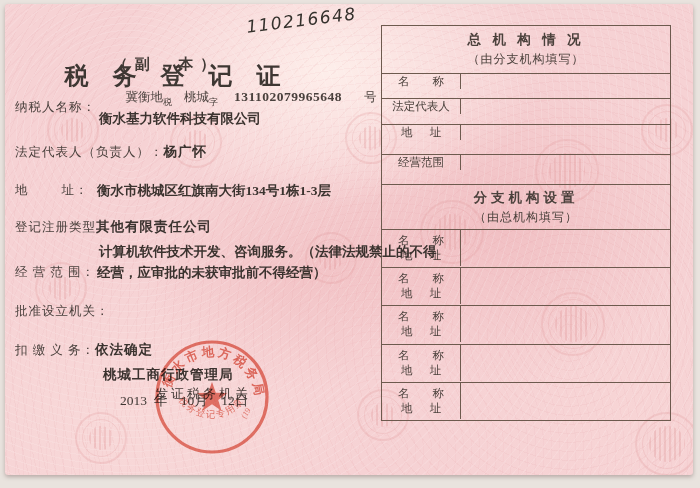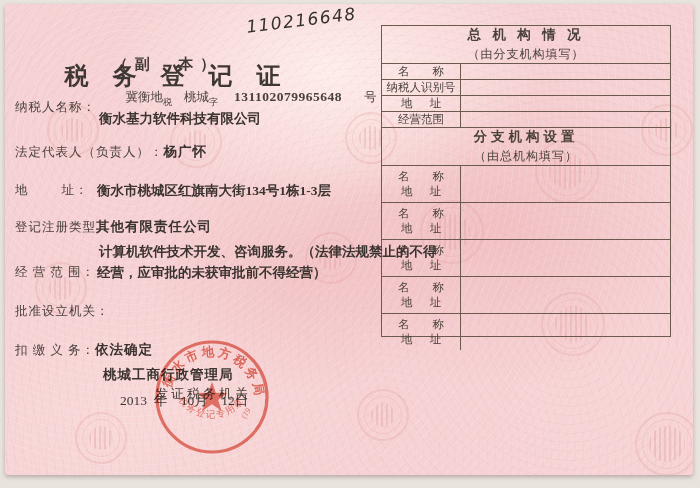--- a/index.html
+++ b/index.html
@@ -42,21 +42,21 @@
   .ctr { text-align:center; }
 
   .title { font-size:24px; font-weight:bold; letter-spacing:9px; color:#3e3733;margin-top:40px; }
   .subtitle { font-size:15px; letter-spacing:7px; color:#433b37; }
   .handwrite { font-family:"DejaVu Sans", sans-serif; font-style:italic; font-size:17px;
                letter-spacing:1.5px; color:#34312c; transform:rotate(-7deg); }
   .small-sub { font-size:9px; vertical-align:-4px; }
   .certnum { font-weight:bold; font-size:13.5px; letter-spacing:.5px; }
 
   
-  .rt { position:absolute; left:381px; top:25px; width:290px; height:312px;
+  .rt { position:absolute; left:381px; top:25px; width:290px; height:396px;
         border:1px solid #6d5a4e; display:flex; flex-direction:column; color:#4b413c; }
   .rt-row { display:flex; border-top:1px solid #6d5a4e;flex-direction:column; }
   .rt-row:first-child { border-top:none; }
   .rt-head { flex-direction:column; align-items:center; justify-content:center; }
   .rt-head .t { font-size:13.5px; font-weight:bold; letter-spacing:4px; }
   .rt-head .s { font-size:12px; letter-spacing:1px; margin-top:2px; }
   .rt-label { width:79px; border-right:1px solid #6d5a4e; display:flex; align-items:center;
               justify-content:center; font-size:11.5px; white-space:pre; }
   .rt-value { flex:1; }
   .rh  { height:47px; } .r1 { height:25px; } .r2 { height:26px; }
@@ -143,21 +143,21 @@
   <div class="rt">
     <div class="rt-row rt-head rh">
       <div class="t">总 机 构 情 况</div>
       <div class="s">（由分支机构填写）</div>
     </div>
     <div class="rt-row r1">
       <div class="rt-label">名        称</div>
       <div class="rt-value"></div>
     </div>
     <div class="rt-row r2">
-      <div class="rt-label">纳税人识别号</div>
+      <div class="rt-label">法定代表人</div>
       <div class="rt-value"></div>
     </div>
     <div class="rt-row r3">
       <div class="rt-label">地      址</div>
       <div class="rt-value"></div>
     </div>
     <div class="rt-row r4">
       <div class="rt-label">经营范围</div>
       <div class="rt-value"></div>
     </div>

